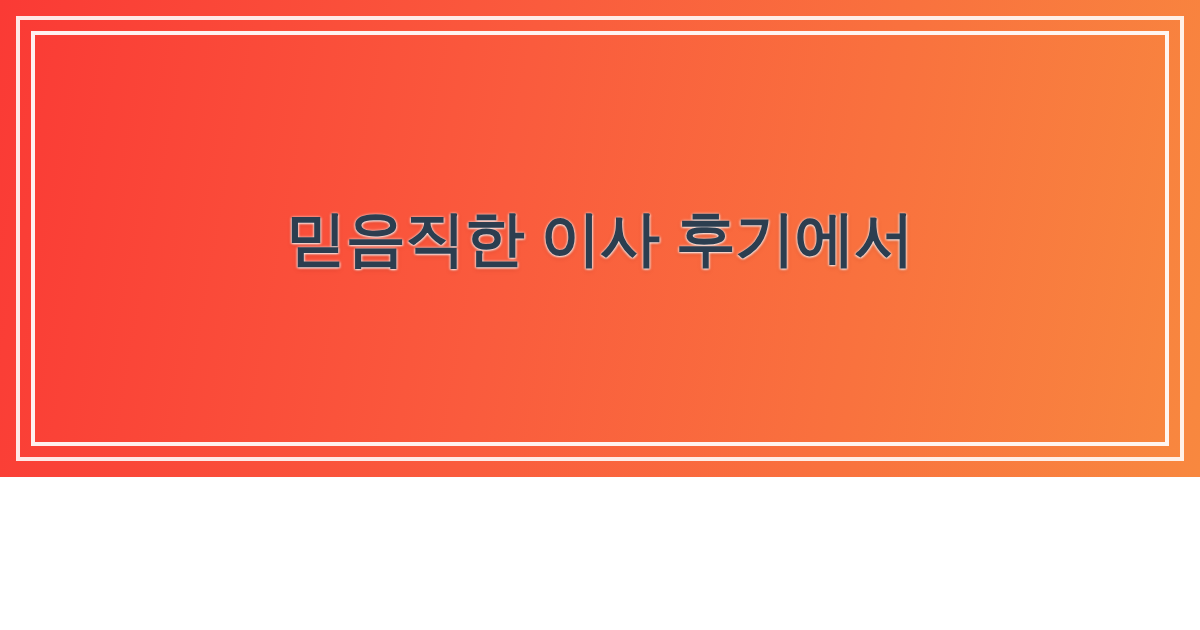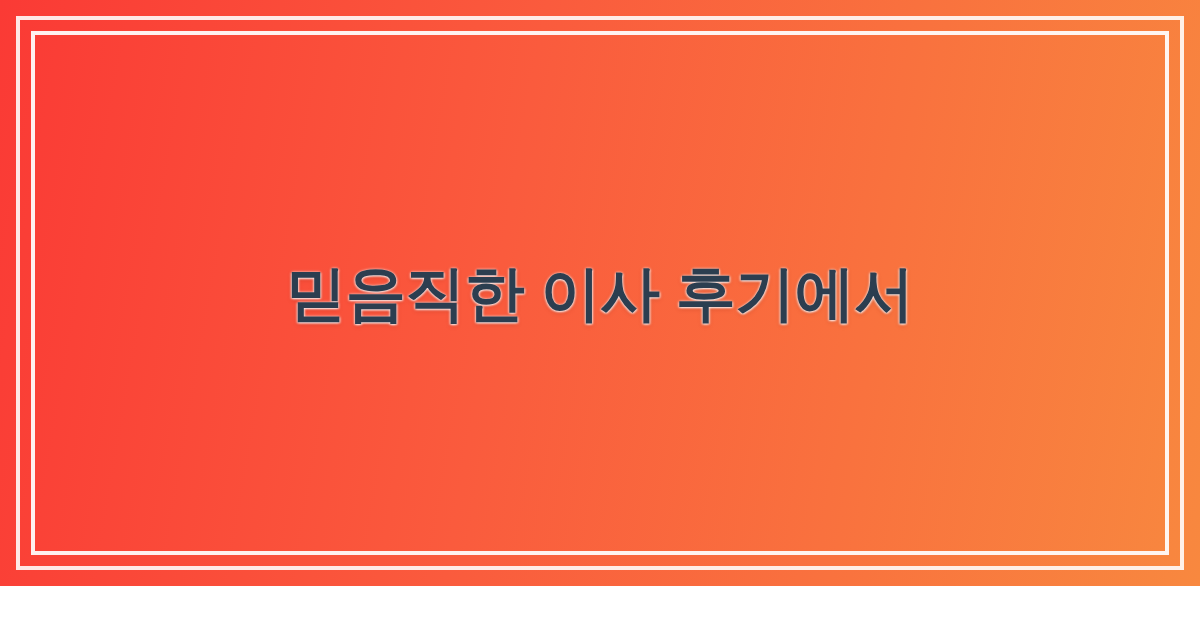--- a/index.html
+++ b/index.html
@@ -73,21 +73,21 @@
   }
 
   .title-line {
     display: block;
     white-space: pre;
   }
 </style>
 </head>
 <body>
 
-<div class="card" style="width: 1200px; height: 586px; background: linear-gradient(100deg, rgb(250, 58, 53) 0%, rgb(250, 91, 61) 42%, rgb(248, 136, 63) 100%);">
+<div class="card" style="width: 1200px; height: 477px; background: linear-gradient(100deg, rgb(250, 58, 53) 0%, rgb(250, 91, 61) 42%, rgb(248, 136, 63) 100%);">
 
   <div class="frame frame-outer"></div>
   <div class="frame frame-inner"></div>
 
   <div class="content">
     <h1 class="title" style="color: rgb(44, 62, 80);">
       <span class="title-line">믿음직한 이사 후기에서</span>
     </h1>
   </div>
 

